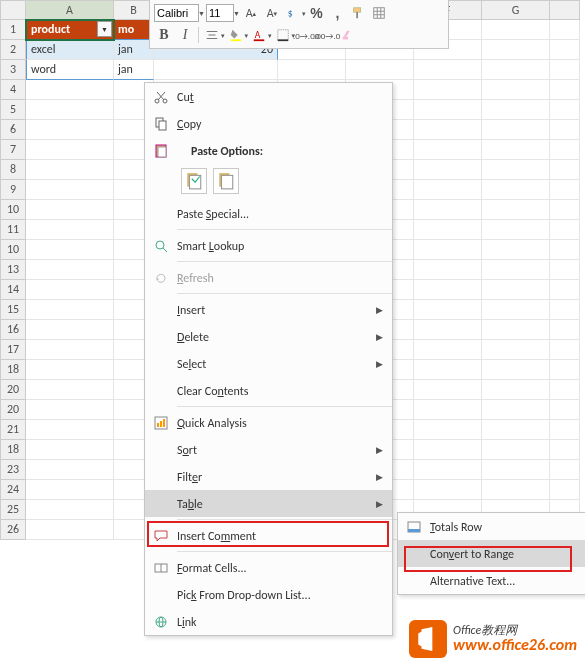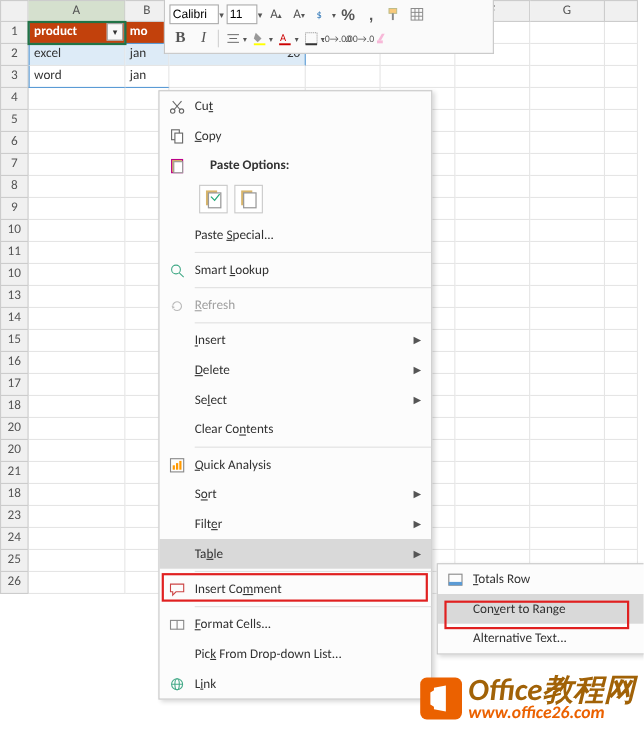--- a/index.html
+++ b/index.html
@@ -58,21 +58,21 @@
 .paste-btn { width: 26px; height: 26px; border: 1px solid #c9c9c9; background: #fff; display: flex; align-items: center; justify-content: center; }
 .red-box { position: absolute; border: 2px solid #e02020; pointer-events: none; }
 .red-box.table { top: 521px; left: 147px; width: 242px; height: 26px; }
 .red-box.convert { top: 546px; left: 404px; width: 168px; height: 26px; }
 
 
 .watermark { position: absolute; bottom: 6px; right: 8px; display: flex; align-items: center; gap: 6px; }
 .wm-logo { width: 38px; height: 38px; background: #eb6100; border-radius: 6px; display: flex; align-items: center; justify-content: center; }
 .wm-logo svg { width: 26px; height: 26px; }
 .wm-text { display: flex; flex-direction: column; line-height: 1.05; }
-.wm-cn { font-size: 28px; font-weight: bold; font-style: italic; color: #a16207; }
+.wm-cn { font-size: 12px; font-weight: normal; font-style: italic; color: #404040; }
 .wm-url { font-size: 16px; font-weight: bold; font-style: italic; color: #eb6100; }
 </style>
 </head>
 <body>
 
 <div class="sheet">
   <div class="col-headers">
     <div class="corner"></div>
     <div class="col-h sel w-a">A</div>
     <div class="col-h w-b">B</div>

